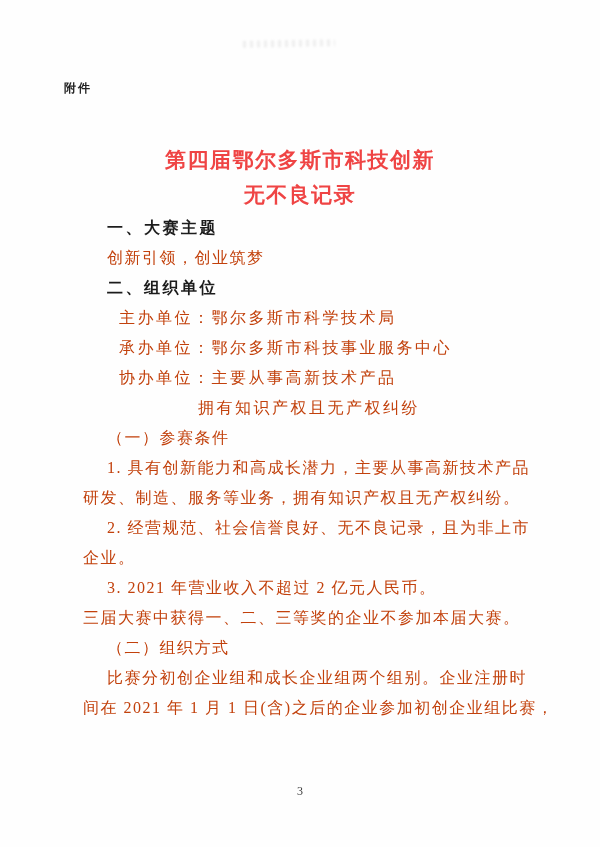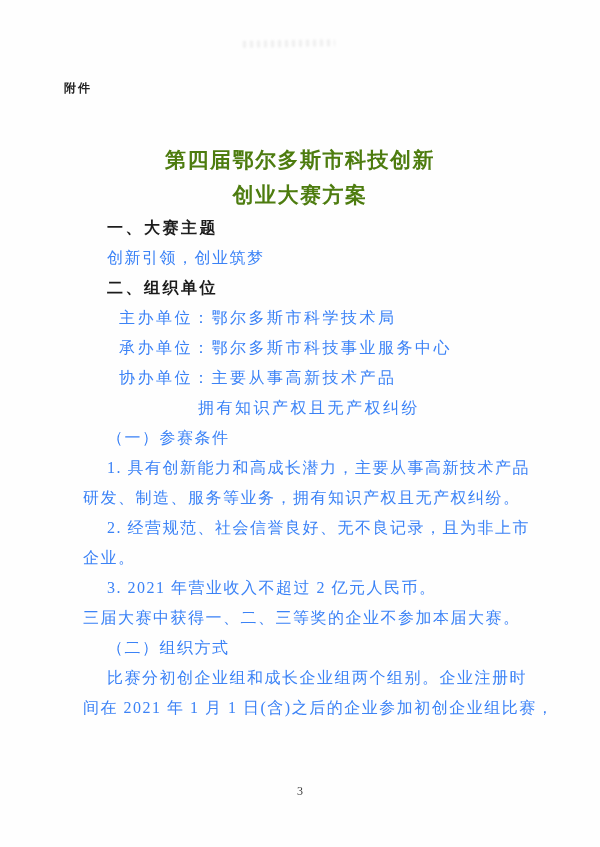--- a/index.html
+++ b/index.html
@@ -43,39 +43,39 @@
     letter-spacing: 2px;
     color: #242424;
   }
   .title-block {
     position: absolute;
     left: 0;
     top: 143px;
     width: 600px;
     text-align: center;
     font-weight: bold;
-    color: #4d7c0f;
+    color: #ef4444;
     font-size: 21px;
     line-height: 35px;
     letter-spacing: 1.5px;
     font-family: "Liberation Serif", serif;
   }
   .content {
     position: absolute;
     left: 83px;
     top: 213px;
     width: 460px;
   }
   .line {
     height: 30px;
     line-height: 30px;
     font-size: 16px;
     letter-spacing: 1.5px;
     white-space: pre;
-    color: #3b82f6;
+    color: #c2410c;
   }
   .heading {
     font-family: "Liberation Sans", sans-serif;
     font-weight: bold;
     color: #1c1c1c;
     padding-left: 24px;
     letter-spacing: 2.5px;
   }
   .body-indent { padding-left: 24px; }
   .org  { padding-left: 36px; letter-spacing: 2.5px; }
@@ -95,21 +95,21 @@
 <body>
 
 <div class="page">
 
   <div class="scan-smudge"></div>
 
   <div class="attachment-label">附件</div>
 
   <div class="title-block">
     <div>第四届鄂尔多斯市科技创新</div>
-    <div>创业大赛方案</div>
+    <div>无不良记录</div>
   </div>
 
   <div class="content">
     <div class="line heading">一、大赛主题</div>
     <div class="line body-indent">创新引领，创业筑梦</div>
     <div class="line heading">二、组织单位</div>
     <div class="line org">主办单位：鄂尔多斯市科学技术局</div>
     <div class="line org">承办单位：鄂尔多斯市科技事业服务中心</div>
     <div class="line org">协办单位：主要从事高新技术产品</div>
     <div class="line org2">拥有知识产权且无产权纠纷</div>

